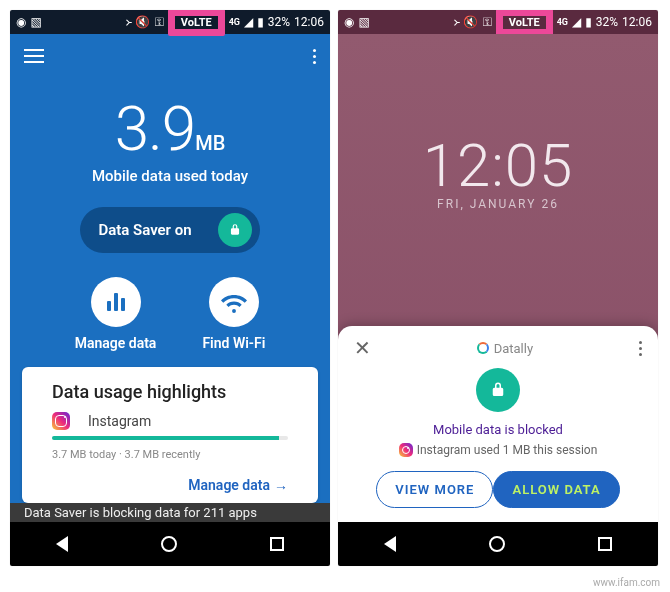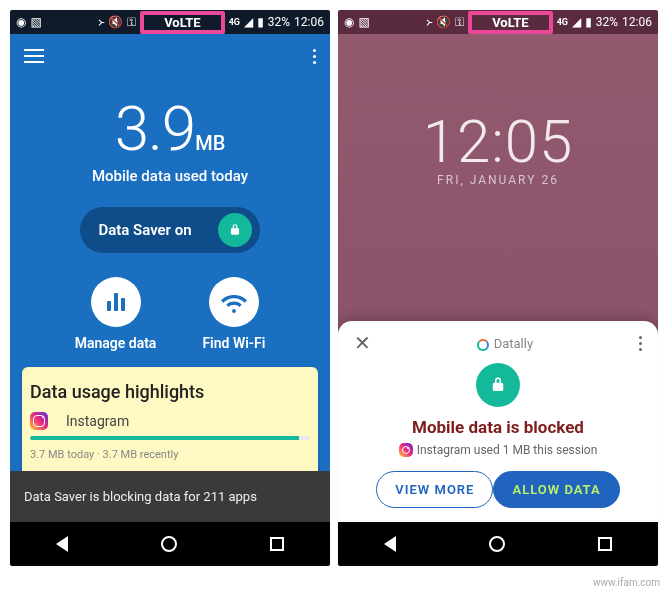--- a/index.html
+++ b/index.html
@@ -4,21 +4,21 @@
 <style>
   * { box-sizing: border-box; margin: 0; padding: 0; font-family: Roboto, -apple-system, Arial, sans-serif; }
   body { background: #fff; width: 670px; height: 592px; position: relative; overflow: hidden; }
   .container { display: flex; gap: 8px; padding: 10px; }
   .phone { width: 320px; height: 556px; background: #fff; border-radius: 2px; overflow: hidden; position: relative; box-shadow: 0 0 1px rgba(0,0,0,0.2); }
   
   .statusbar { height: 24px; background: #0f1b2b; color: #fff; display: flex; align-items: center; justify-content: flex-end; padding: 0 6px; font-size: 12px; gap: 4px; }
   .statusbar.light { background: #5a2a3f; }
   .statusbar .left { margin-right: auto; display: flex; gap: 4px; }
   .sb-icon { display: inline-block; font-size: 12px; line-height: 1; }
-  .volte { border: 4px solid #ec4899; border-radius: 2px; font-size: 13px; padding: 0 20px; font-weight: bold; }
+  .volte { border: 7px solid #ec4899; border-radius: 2px; font-size: 11px; padding: 0 6px; font-weight: bold; }
   
   .appbar { height: 44px; background: #1b6fc0; display: flex; align-items: center; justify-content: space-between; padding: 0 14px; color: #fff; }
   .hamburger { width: 20px; height: 14px; display: flex; flex-direction: column; justify-content: space-between; }
   .hamburger span { height: 2px; background: #fff; }
   .dots { display: flex; flex-direction: column; gap: 3px; }
   .dots span { width: 3px; height: 3px; border-radius: 50%; background: #fff; }
   
   .blue { background: #1b6fc0; color: #fff; text-align: center; }
   .metric { padding: 14px 0 6px; }
   .metric .num { font-size: 62px; font-weight: 300; display: inline-block; letter-spacing: -1px; }
@@ -29,56 +29,56 @@
   .lock-circle svg { width: 14px; height: 14px; fill: #fff; }
   .actions { display: flex; justify-content: center; gap: 46px; padding: 6px 0 16px; }
   .action { display: flex; flex-direction: column; align-items: center; gap: 8px; }
   .action .circ { width: 50px; height: 50px; border-radius: 50%; background: #fff; display: flex; align-items: center; justify-content: center; }
   .action .lbl { font-size: 14px; font-weight: 600; }
   .bars { display: flex; align-items: flex-end; gap: 3px; }
   .bars span { width: 4px; background: #1b6fc0; border-radius: 1px; }
   .bars span:nth-child(1){height:10px}.bars span:nth-child(2){height:18px}.bars span:nth-child(3){height:13px}
   .wifi svg { width: 26px; height: 26px; fill: #1b6fc0; }
   
-  .card { margin: 0 12px; background: #fef9c3; color: #333; border-radius: 6px; padding: 14px 8px 10px; text-align: left; box-shadow: 0 1px 3px rgba(0,0,0,.2); }
+  .card { margin: 0 12px; background: #ffffff; color: #333; border-radius: 6px; padding: 14px 30px 10px; text-align: left; box-shadow: 0 1px 3px rgba(0,0,0,.2); }
   .card h3 { font-size: 18px; font-weight: 500; color: #222; margin-bottom: 10px; }
   .app-row { display: flex; align-items: center; gap: 18px; margin-bottom: 6px; }
   .ig { width: 18px; height: 18px; border-radius: 5px; background: linear-gradient(45deg,#f9ce34,#ee2a7b,#6228d7); position: relative; }
   .ig::after { content:""; position:absolute; inset:3px; border:1.5px solid #fff; border-radius:4px; }
   .ig::before { content:""; position:absolute; top:4px; right:4px; width:2px; height:2px; background:#fff; border-radius:50%; }
   .app-row span { font-size: 14px; color: #444; }
   .prog { height: 4px; background: #e8e8e8; border-radius: 2px; overflow: hidden; margin-bottom: 8px; }
   .prog .fill { height: 100%; width: 96%; background: #14b89a; }
   .card .meta { font-size: 11px; color: #888; }
   .card .link { text-align: right; color: #2064c0; font-size: 14px; font-weight: 600; margin-top: 16px; }
   .card .link .arrow { margin-left: 4px; }
   
-  .toast { background: #3a3a3a; color: #eee; font-size: 13px; padding: 18px 14px; position: absolute; left:0; right:0; }
+  .toast { background: #3a3a3a; color: #eee; font-size: 13px; padding: 2px 14px; position: absolute; left:0; right:0; }
   
   .navbar { position: absolute; bottom: 0; left: 0; right: 0; height: 44px; background: #000; display: flex; align-items: center; justify-content: space-around; }
   .navbar .tri { width: 0; height: 0; border-top: 8px solid transparent; border-bottom: 8px solid transparent; border-right: 12px solid #fff; }
   .navbar .cir { width: 16px; height: 16px; border: 2px solid #fff; border-radius: 50%; }
   .navbar .sq { width: 14px; height: 14px; border: 2px solid #fff; }
   
   .lockscreen { background: linear-gradient(#925a6f,#8a5168); height: 380px; position: relative; color: #f0e5ea; text-align: center; }
-  .clock { font-size: 60px; font-weight: 300; letter-spacing: 1px; padding-top: 72px; color: #f2e8ed; }
+  .clock { font-size: 60px; font-weight: 300; letter-spacing: 1px; padding-top: 96px; color: #f2e8ed; }
   .date { font-size: 12px; letter-spacing: 2px; color: #d8c5ce; margin-top: -4px; }
   .dock { position: absolute; bottom: 0; left: 0; right: 0; height: 28px; display: flex; justify-content: center; gap: 20px; align-items: flex-start; overflow: hidden; }
   .dock span { width: 42px; height: 42px; border-radius: 50%; background: rgba(255,255,255,.35); margin-top: 8px; }
   
   .sheet { position: absolute; left:0; right:0; bottom:44px; background: #fff; border-radius: 14px 14px 0 0; box-shadow: 0 -2px 12px rgba(0,0,0,.25); padding: 10px 16px 14px; }
   .sheet-hdr { display: flex; align-items: center; justify-content: space-between; margin-bottom: 8px; }
   .close-x { font-size: 20px; color: #666; }
-  .brand { display: flex; align-items: flex-end; gap: 5px; color: #888; font-size: 13px; }
+  .brand { display: flex; align-items: center; gap: 5px; color: #888; font-size: 13px; }
   .brand .logo { width: 12px; height: 12px; border-radius: 50%; border: 2px solid #14b89a; border-top-color: #ee6a3b; border-right-color: #3b80ee; }
   .sheet .dots span { background: #666; }
   .sheet-body { text-align: center; }
   .big-lock { width: 44px; height: 44px; border-radius: 50%; background: #14b89a; margin: 2px auto 10px; display: flex; align-items: center; justify-content: center; }
   .big-lock svg { width: 18px; height: 18px; fill: #fff; }
-  .sheet-body h2 { font-size: 17px; color: #7f1d1d; font-weight: 700; margin-bottom: 6px; }
+  .sheet-body h2 { font-size: 13px; color: #4c1d95; font-weight: 400; margin-bottom: 6px; }
   .session { display: flex; align-items: center; justify-content: center; gap: 4px; font-size: 12px; color: #666; margin-bottom: 14px; }
   .session .ig { width: 14px; height: 14px; }
   .sheet-btns { display: flex; justify-content: center; }
   .btn { border-radius: 22px; padding: 10px 18px; font-size: 13px; font-weight: 600; letter-spacing: 1px; }
   .btn.outline { border: 1.5px solid #2064c0; color: #2064c0; background: #fff; }
   .btn.solid { background: #2064c0; color: #bef264; border: 1.5px solid #2064c0; }
   .watermark { position: absolute; bottom: 4px; right: 10px; font-size: 10px; color: #aaa; }
 </style>
 </head>
 <body>

